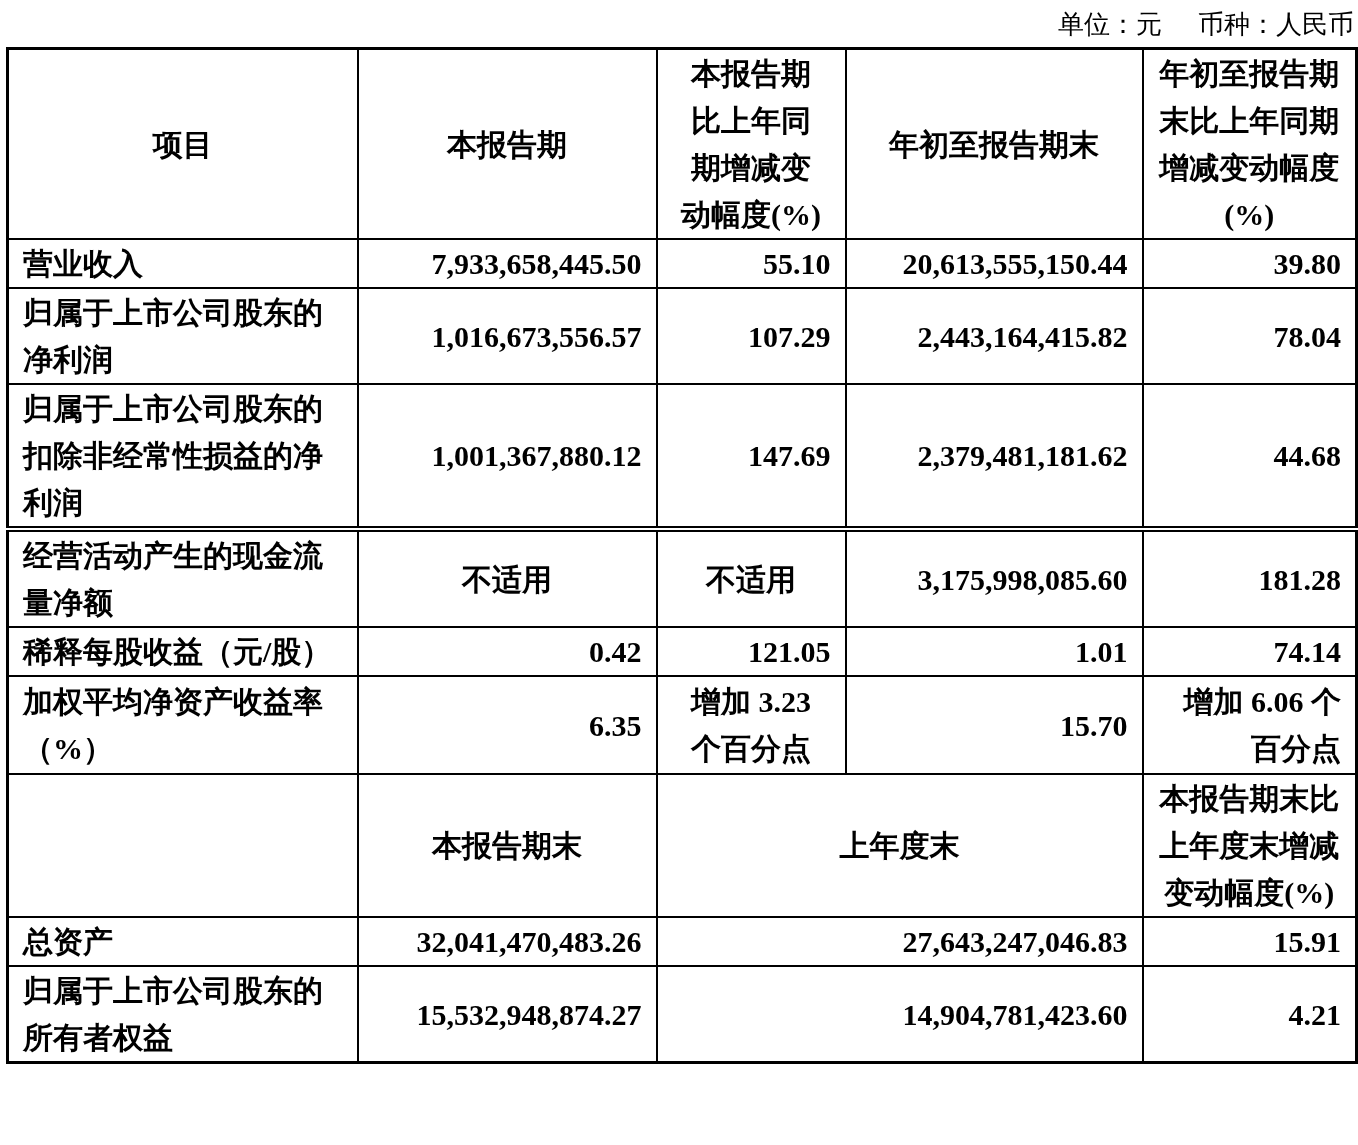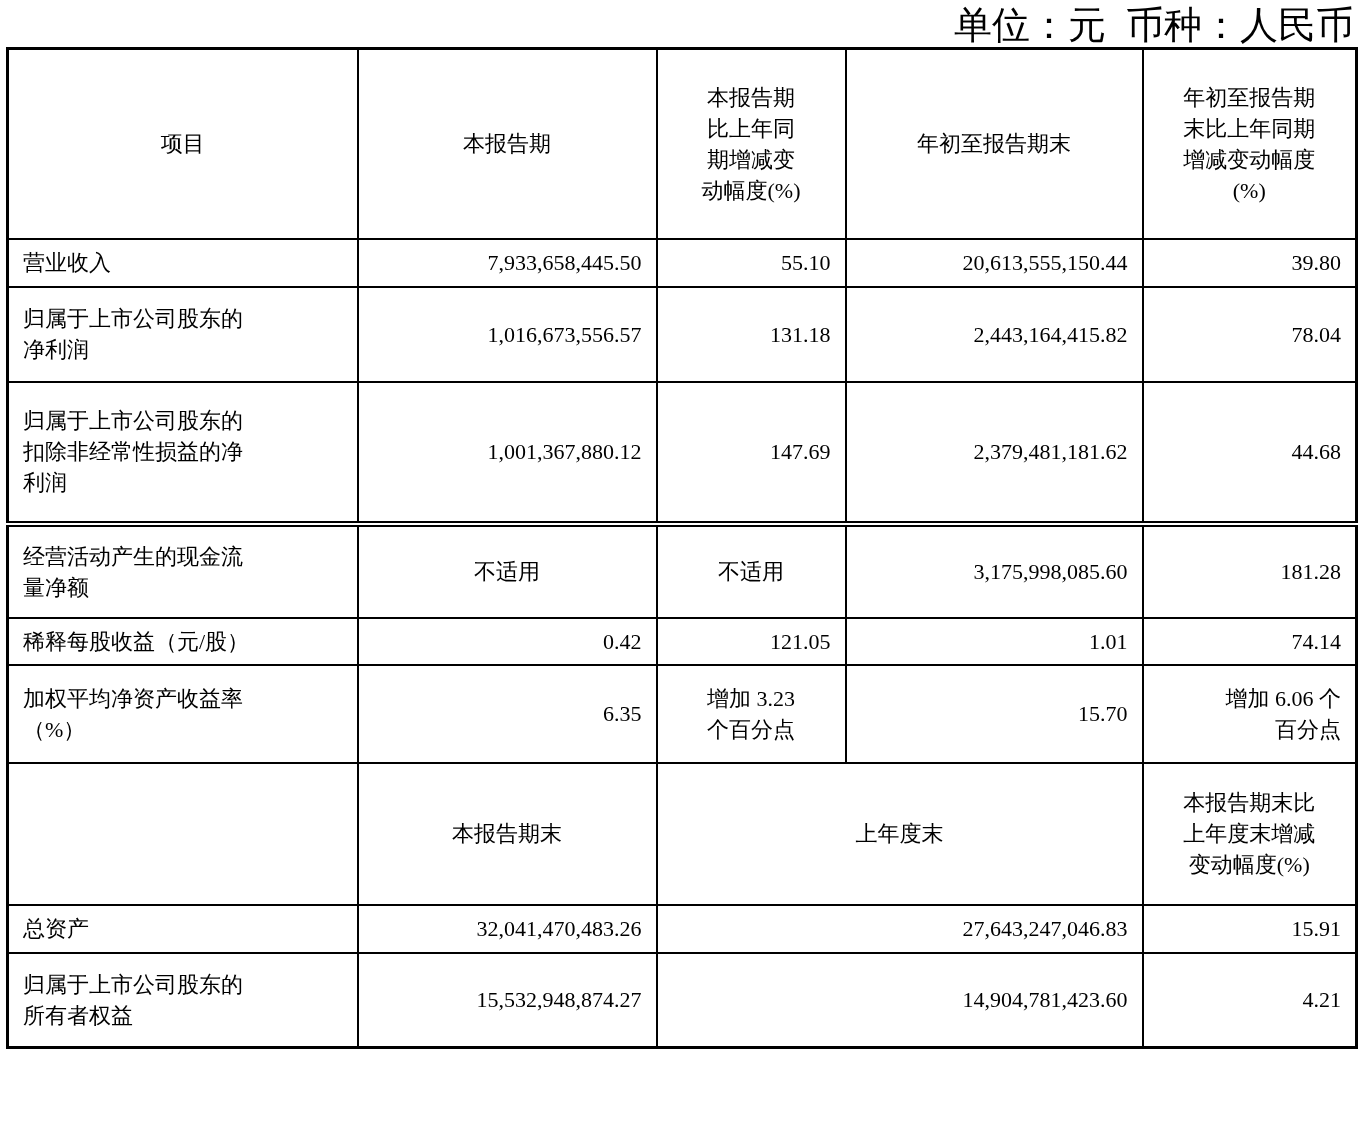--- a/index.html
+++ b/index.html
@@ -13,37 +13,37 @@
     position: relative;
     width: 1358px;
     height: 1145px;
     background: #ffffff;
     overflow: hidden;
   }
   .unit-line {
     display: flex;
     justify-content: flex-end;
     align-items: flex-end;
-    gap: 20px;
+    gap: 36px;
     padding: 8px 4px 5px 0;
-    font-size: 38px;
+    font-size: 26px;
     line-height: 34px;
   }
   table.fin {
     border-collapse: collapse;
     table-layout: fixed;
     width: 1349px;
     margin-left: 6px;
   }
   table.fin { border: 3px solid #000; }
   table.fin td, table.fin th {
     border: 2px solid #000;
-    font-size: 22px;
-    font-weight: normal;
-    line-height: 31px;
+    font-size: 30px;
+    font-weight: bold;
+    line-height: 47px;
     padding: 0 14px;
     vertical-align: middle;
     white-space: pre-line;
     overflow: hidden;
   }
   .lbl { text-align: left; margin-top: 48px; }
   .num { text-align: right; }
   .ctr { text-align: center; }
   tr.divider > td { border-top: 6px double #000; }
 </style>
@@ -87,21 +87,21 @@
         <td class="num">55.10</td>
         <td class="num">20,613,555,150.44</td>
         <td class="num">39.80</td>
       </tr>
 
 
       <tr style="height:95px">
         <td class="lbl">归属于上市公司股东的
 净利润</td>
         <td class="num">1,016,673,556.57</td>
-        <td class="num">131.18</td>
+        <td class="num">107.29</td>
         <td class="num">2,443,164,415.82</td>
         <td class="num">78.04</td>
       </tr>
 
       <tr style="height:142px">
         <td class="lbl">归属于上市公司股东的
 扣除非经常性损益的净
 利润</td>
         <td class="num">1,001,367,880.12</td>
         <td class="num">147.69</td>

